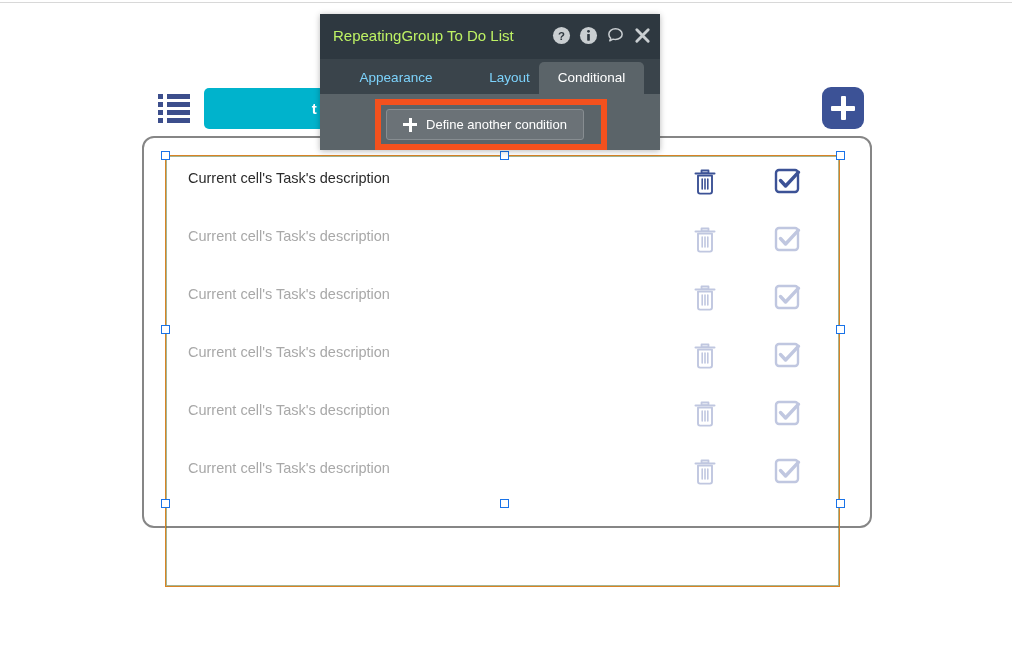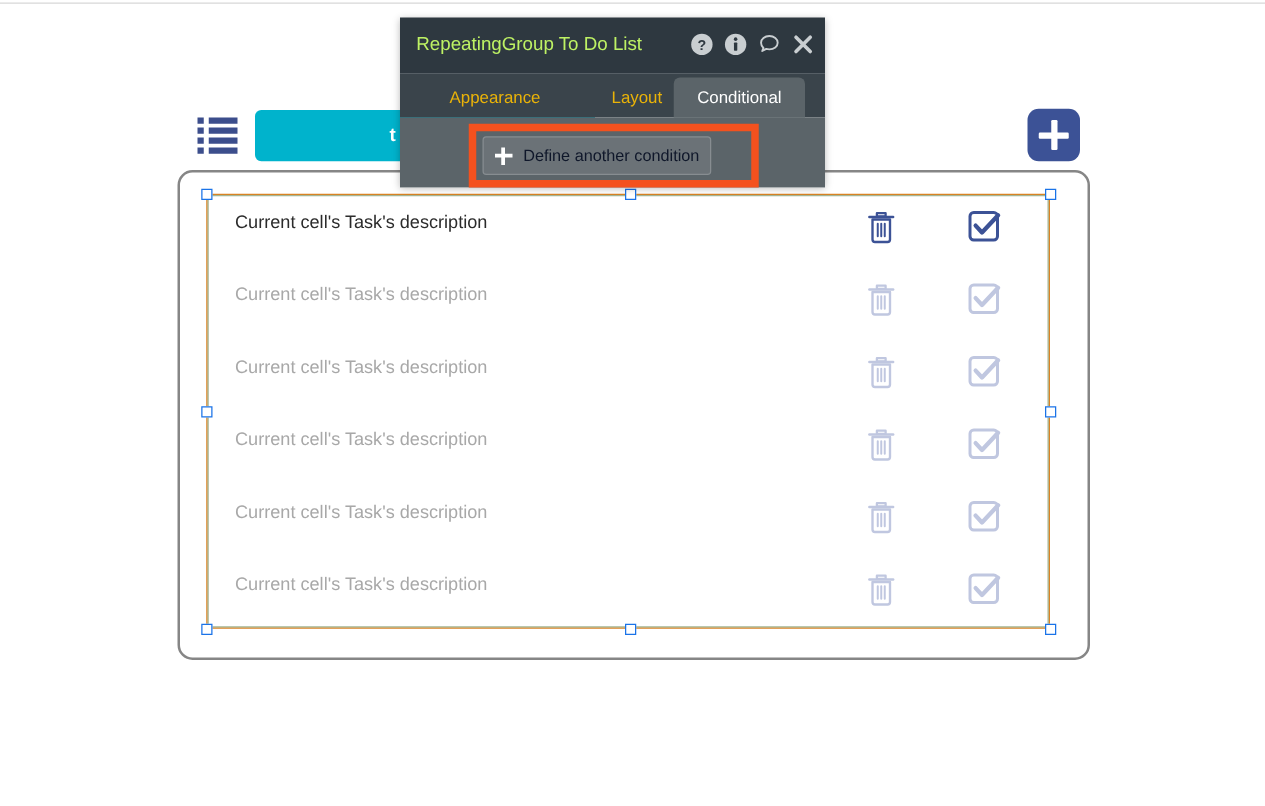--- a/index.html
+++ b/index.html
@@ -103,21 +103,21 @@
     left: 9px; top: 18.5px;
     width: 24px; height: 5px;
     background: #ffffff;
     border-radius: 1px;
   }
 
   
   .rg {
     position: absolute;
     left: 165px; top: 155px;
-    width: 675px; height: 348px;
+    width: 675px; height: 432px;
   }
   .rg-border {
     position: absolute;
     inset: 0;
     border: 1.5px solid #d98324;
     pointer-events: none;
   }
   .rg-border::after {
     content: "";
     position: absolute;
@@ -203,21 +203,21 @@
     width: 340px; height: 35px;
     background: #3a444b;
   }
   .tab {
     position: absolute;
     top: 3px;
     height: 32px;
     line-height: 32px;
     text-align: center;
     font-size: 13.5px;
-    color: #eab308;
+    color: #7dd3fc;
     cursor: pointer;
     border-radius: 5px 5px 0 0;
   }
   .tab.active {
     background: #5b6469;
     color: #ffffff;
   }
 
   .popup-body {
     position: absolute;
@@ -230,25 +230,25 @@
     position: absolute;
     left: 55px; top: 85px;
     width: 232px; height: 51px;
     border: 6px solid #f4511e;
     z-index: 70;
   }
 
   .define-btn {
     position: absolute;
     left: 66px; top: 95px;
-    width: 183px; height: 31px;
+    width: 198px; height: 31px;
     background: #6b7277;
     border: 1px solid #878d91;
     border-radius: 3px;
-    color: #0f172a;
+    color: #ffffff;
     font-size: 13px;
     font-family: "Liberation Sans", sans-serif;
     cursor: pointer;
     z-index: 80;
     display: flex;
     align-items: center;
     justify-content: center;
     gap: 9px;
     padding: 0;
   }

